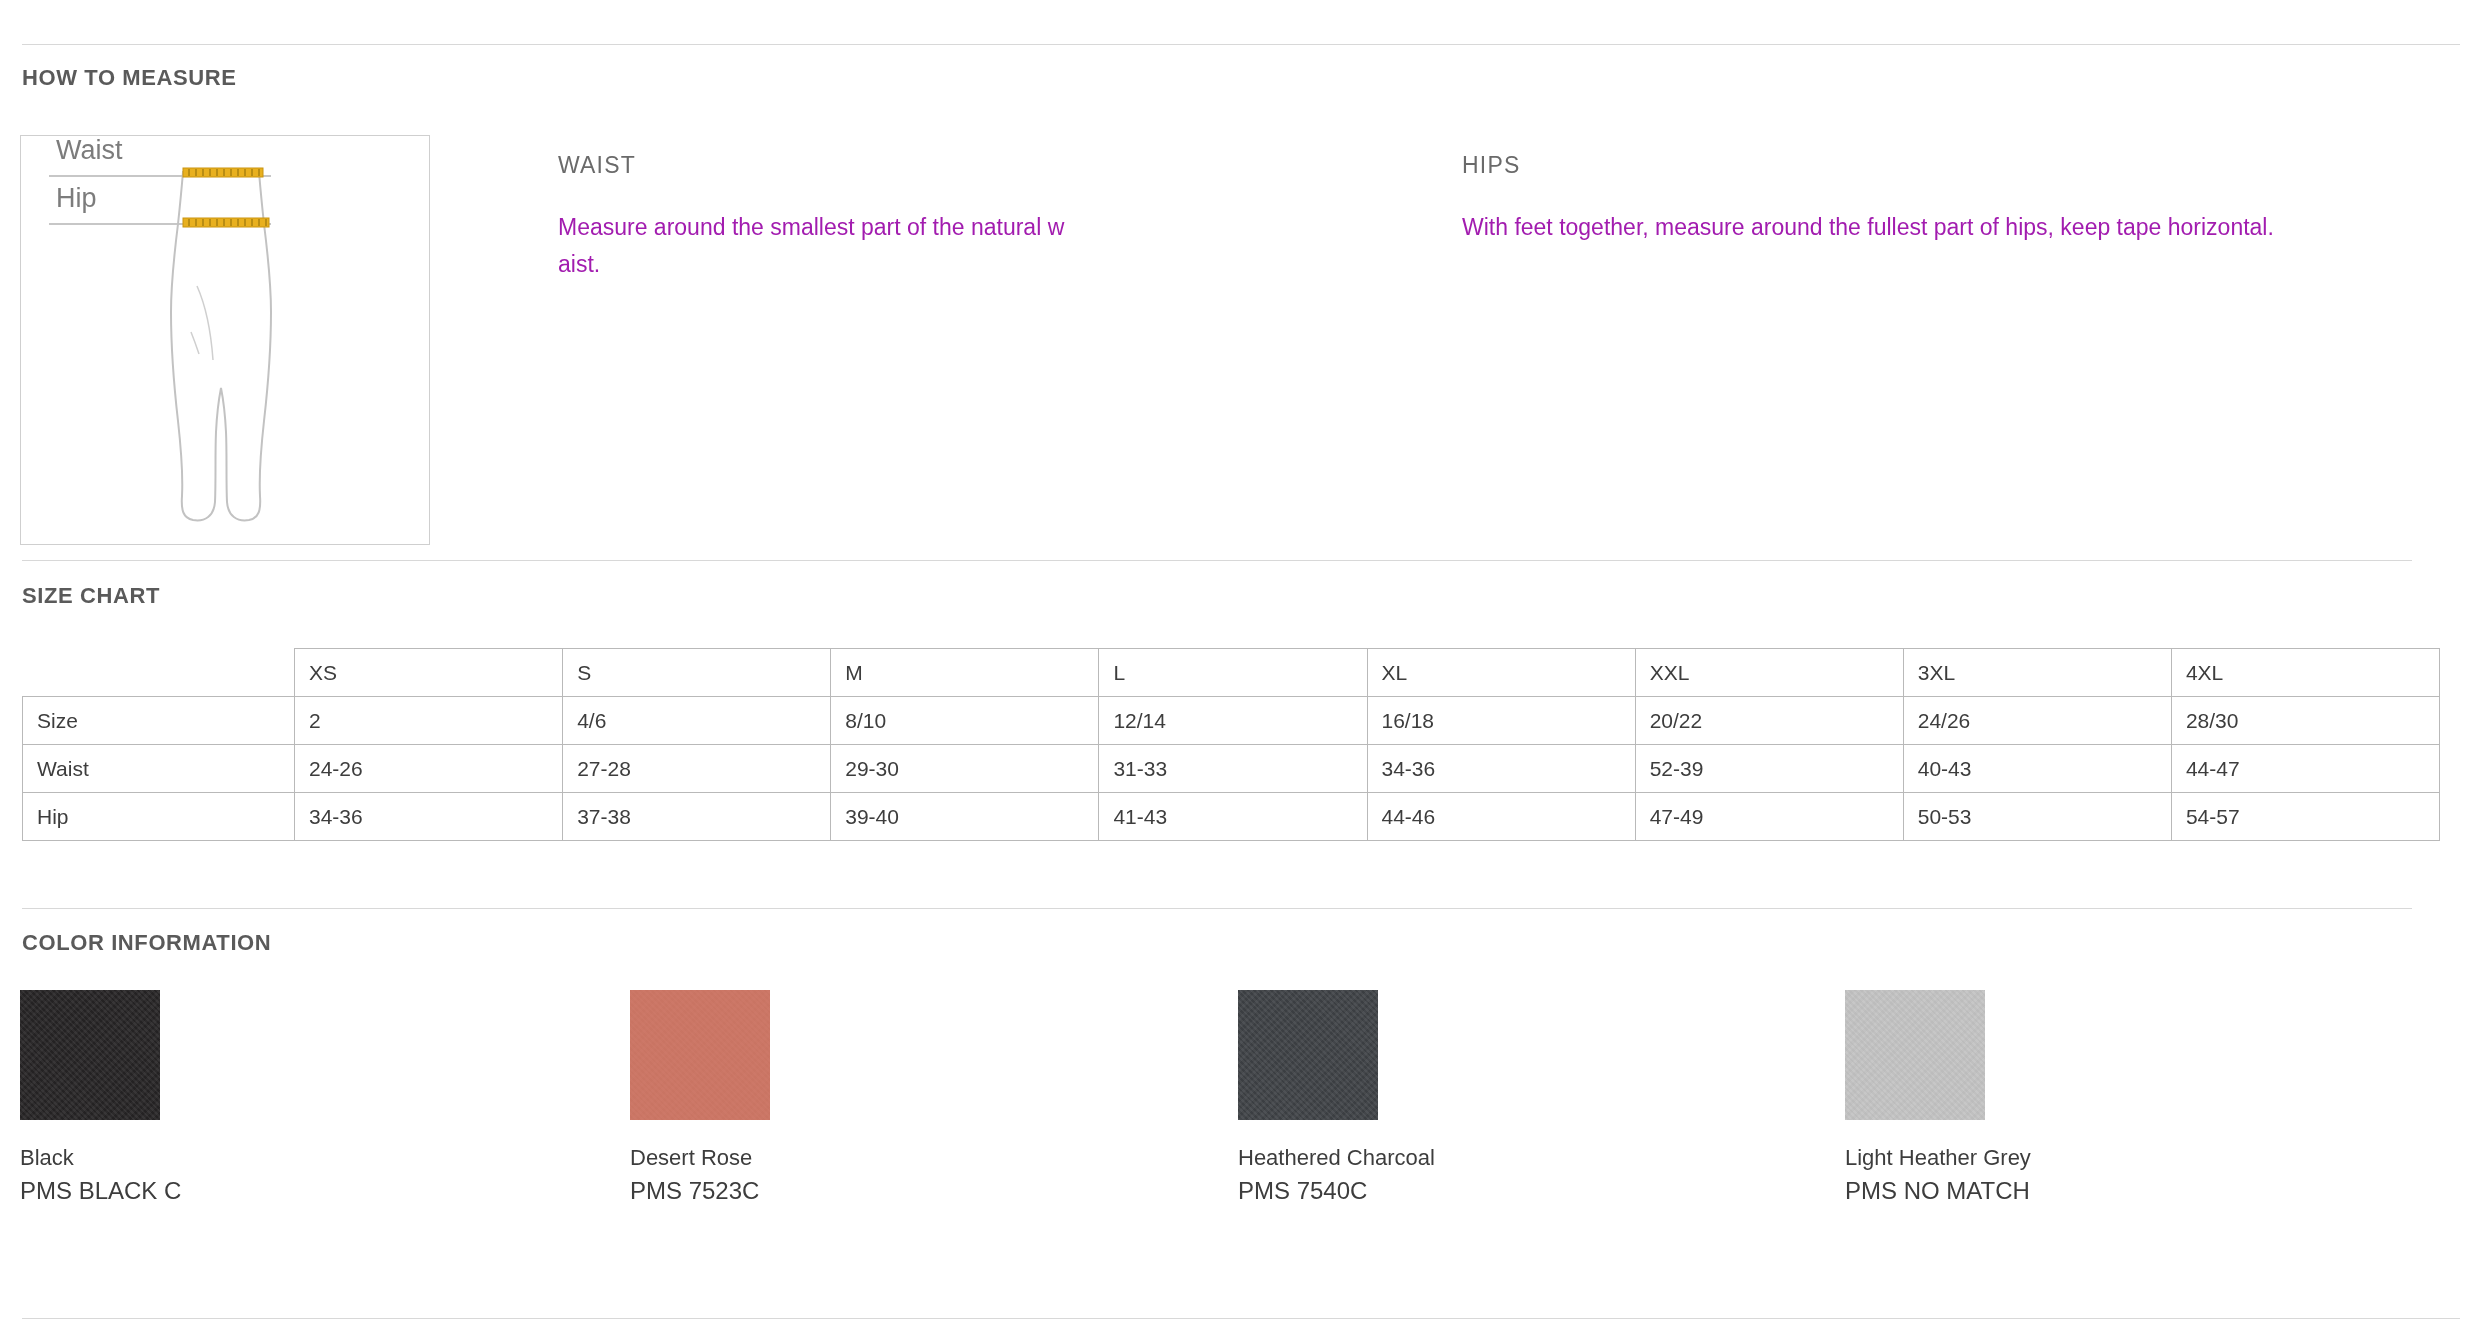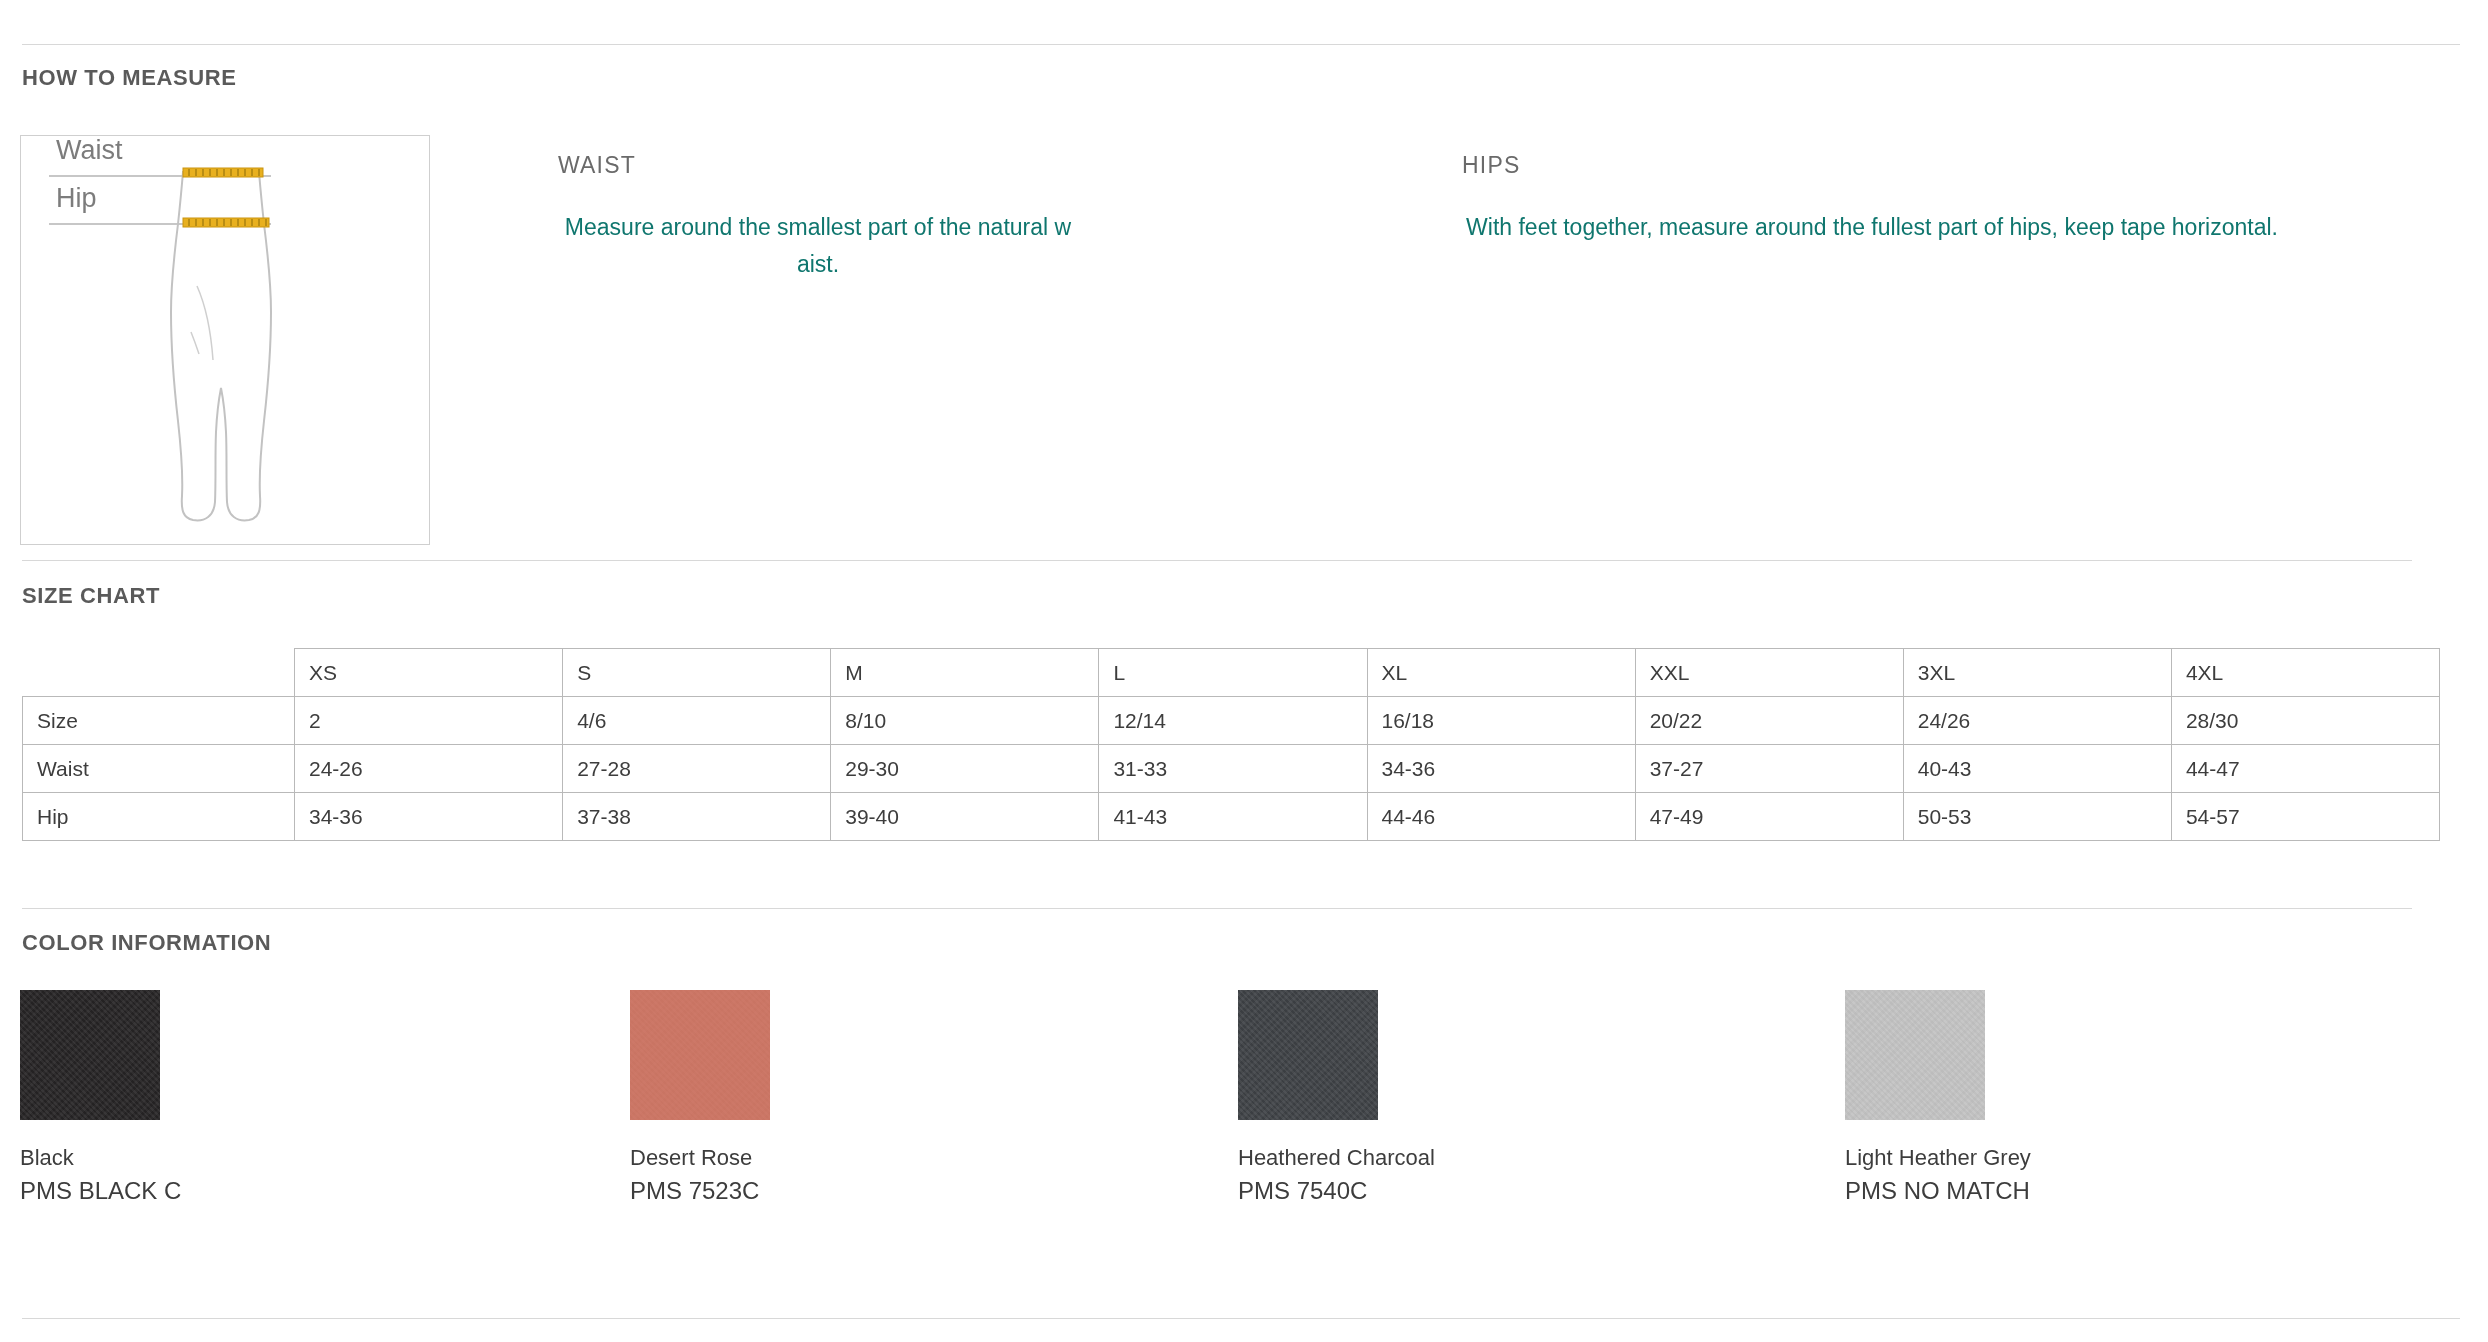--- a/index.html
+++ b/index.html
@@ -70,22 +70,21 @@
   }
   .measure-col .title {
     letter-spacing: 1.2px;
     color: #6a6a6a;
     margin-bottom: 30px;
     font-size: 23px;
   }
   .measure-col .body {
     line-height: 1.62;
     font-size: 23px;
-    color: #0f766e;
-    text-align: center;
+    color: #a21caf;
   }
   #col-waist { left: 558px; top: 152px; width: 520px; }
   #col-hips  { left: 1462px; top: 152px; width: 820px; }
 
   
   #sc-head { left: 22px; top: 583px; }
 
   .size-table {
     position: absolute;
     left: 22px;
@@ -255,21 +254,21 @@
         <td>24/26</td>
         <td>28/30</td>
       </tr>
       <tr>
         <td class="rowlabel">Waist</td>
         <td>24-26</td>
         <td>27-28</td>
         <td>29-30</td>
         <td>31-33</td>
         <td>34-36</td>
-        <td>37-27</td>
+        <td>52-39</td>
         <td>40-43</td>
         <td>44-47</td>
       </tr>
       <tr>
         <td class="rowlabel">Hip</td>
         <td>34-36</td>
         <td>37-38</td>
         <td>39-40</td>
         <td>41-43</td>
         <td>44-46</td>

